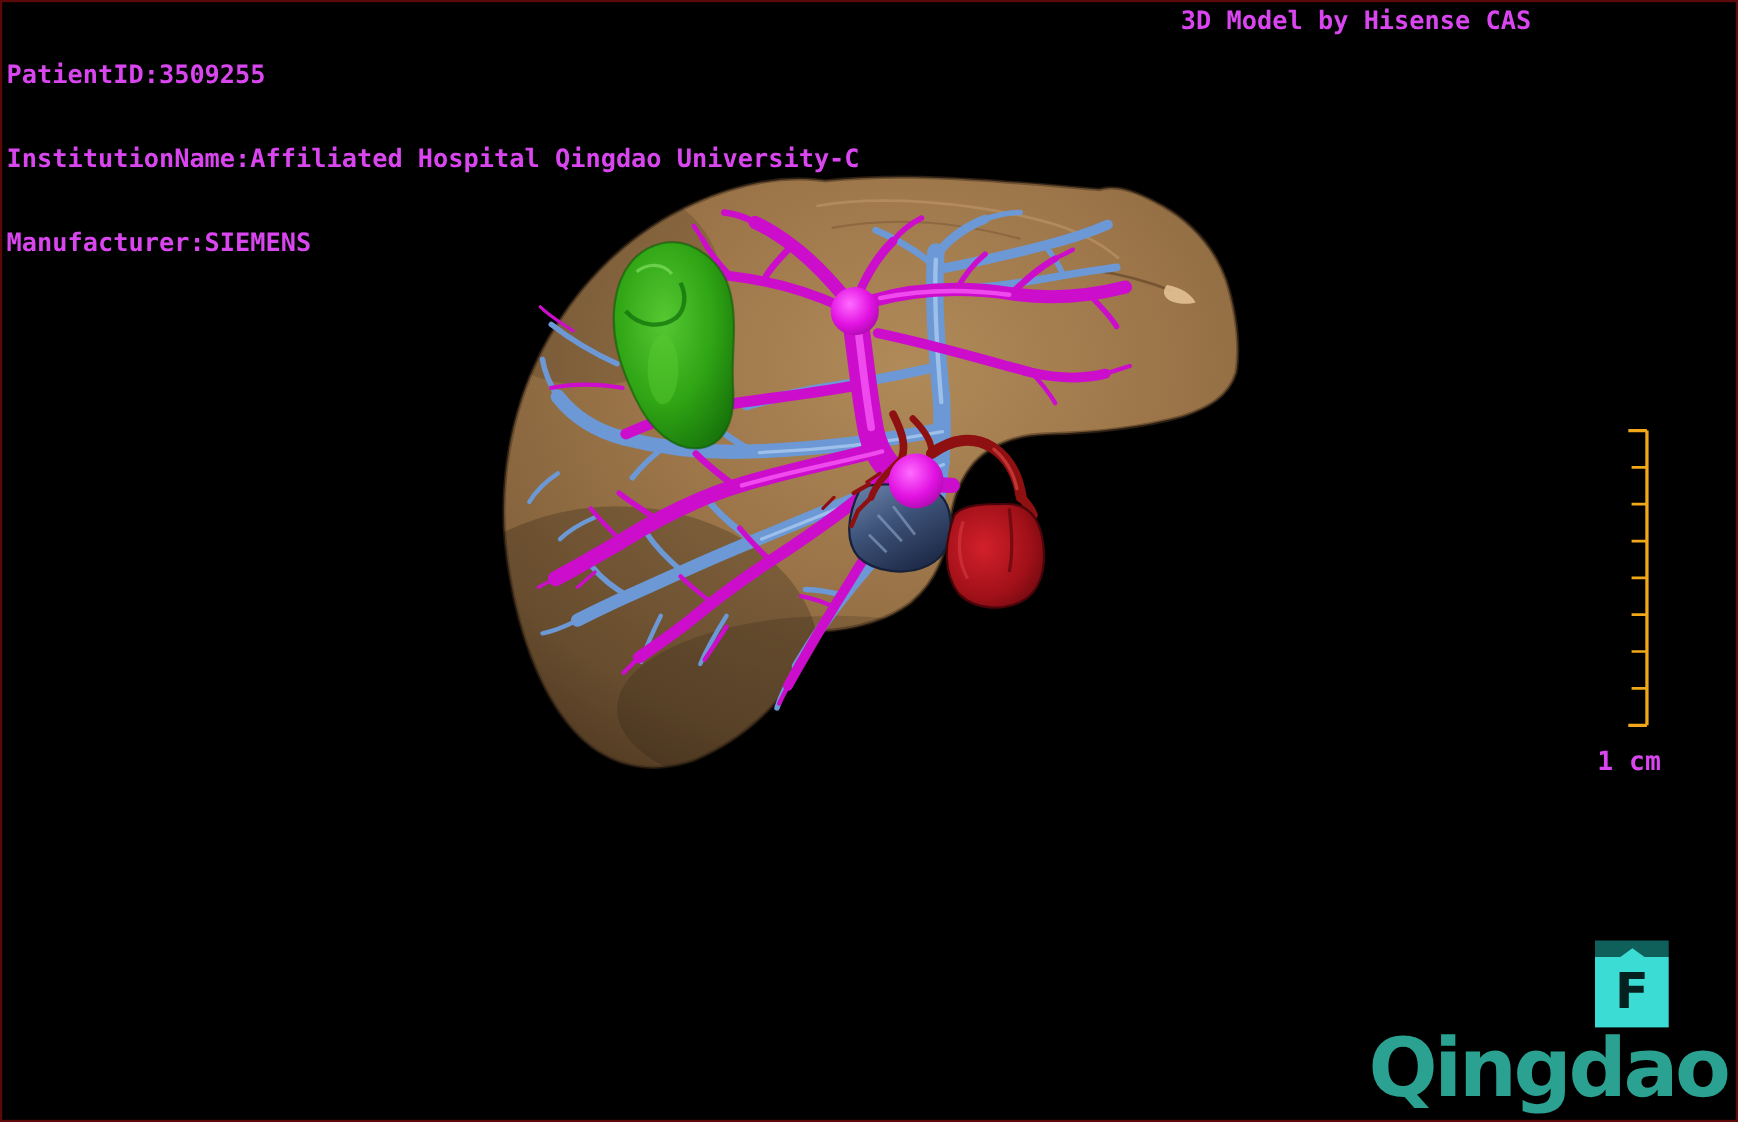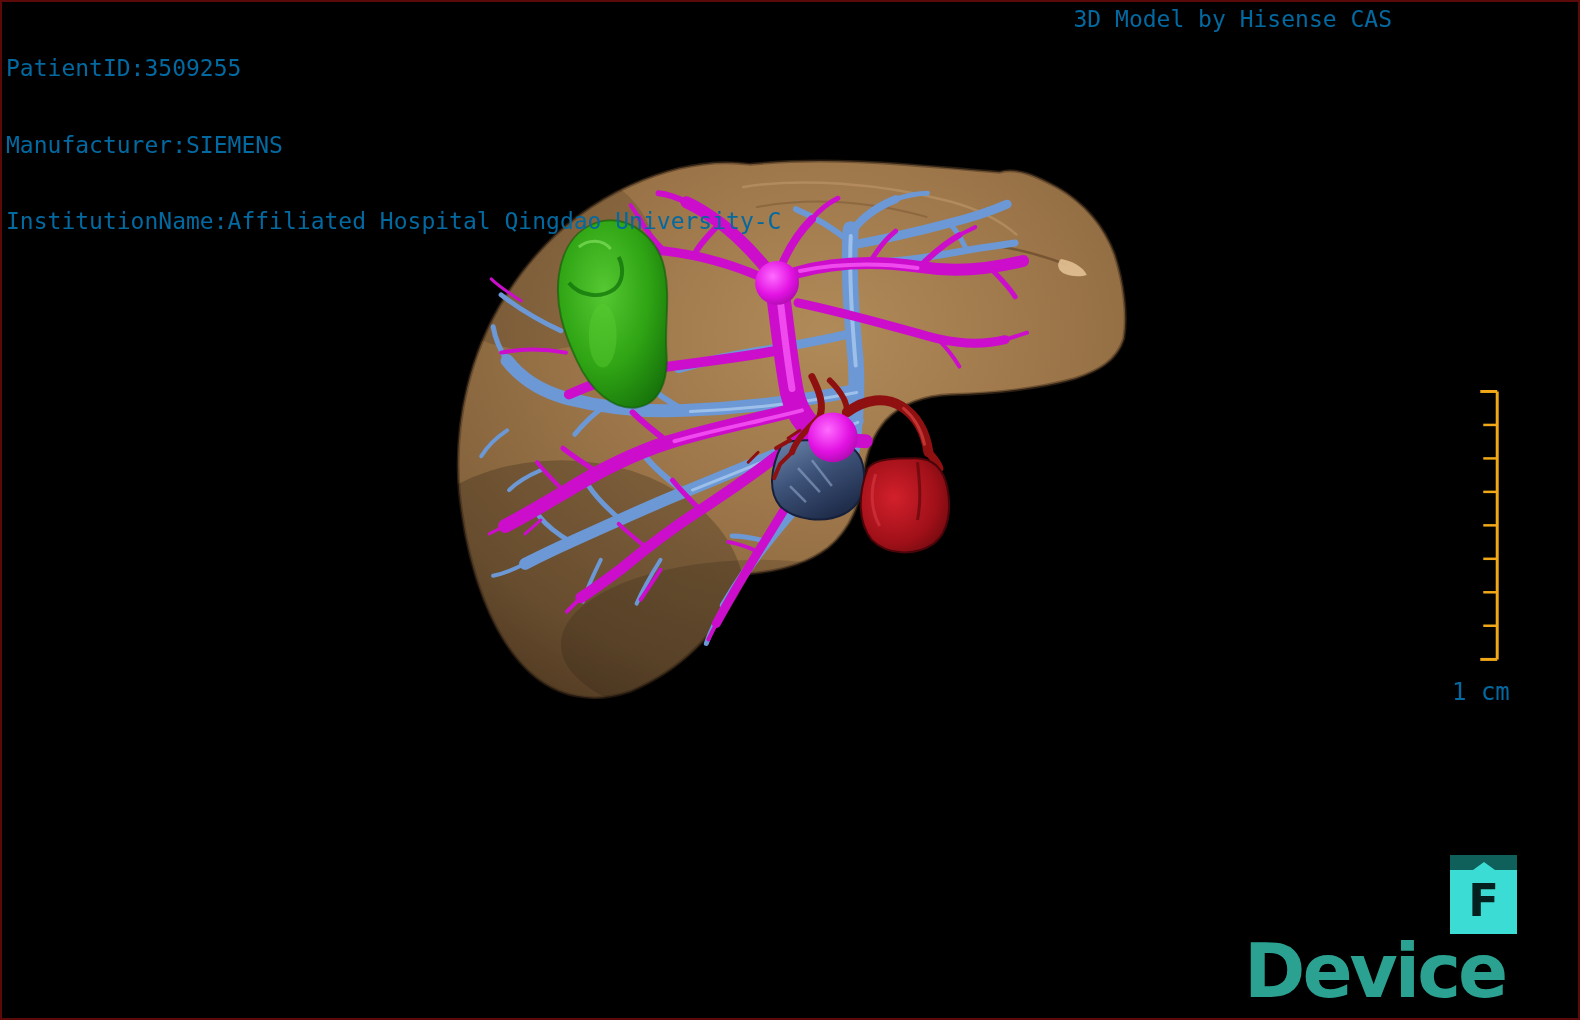--- a/index.html
+++ b/index.html
@@ -8,25 +8,26 @@
     width:1580px;height:1020px;
     background:#000;
     border:2px solid #5c0909;
     box-sizing:border-box;
     overflow:hidden;
     font-family:"DejaVu Sans Mono", monospace;
   }
   .model-svg{position:absolute;left:0;top:0;width:1576px;height:1016px;}
   .ann{
     position:absolute;
-    color:#0369a1;
+    color:#d946ef;
     font-size:23px;
     line-height:25.5px;
     white-space:pre;
     letter-spacing:0px;
+    font-weight:bold;
   }
   .patient-info{left:4px;top:3px;}
   .title-right{top:5px;right:186px;}
   .volume{left:4px;top:974px;}
   .scale-label{left:1450px;top:656px;font-size:24px;margin-top:22px;}
   .fmarker{
     position:absolute;left:1448px;top:853px;width:67px;height:79px;
     display:flex;flex-direction:column;
   }
   .fmarker-top{
@@ -234,31 +235,31 @@
       <path d="M1486,525.4 L1500,525.4" stroke-width="2.5"></path>
       <path d="M1486,559 L1500,559" stroke-width="2.5"></path>
       <path d="M1486,592.6 L1500,592.6" stroke-width="2.5"></path>
       <path d="M1486,626.2 L1500,626.2" stroke-width="2.5"></path>
       <path d="M1483,660 L1500,660" stroke-width="3"></path>
     </g>
   </svg>
 
   <div class="ann patient-info">
     <div>PatientID:3509255</div>
+    <div>InstitutionName:Affiliated Hospital Qingdao University-C</div>
     <div>Manufacturer:SIEMENS</div>
-    <div>InstitutionName:Affiliated Hospital Qingdao University-C</div>
   </div>
 
   <div class="ann title-right">3D Model by Hisense CAS</div>
 
 
   <div class="ann scale-label">1 cm</div>
 
   <div class="fmarker">
     <div class="fmarker-top">
       <div class="fmarker-tri"></div>
     </div>
     <div class="fmarker-body">F</div>
   </div>
 
-  <div class="brand">Device</div>
+  <div class="brand">Qingdao</div>
 
 </div>
 
 </body></html>

